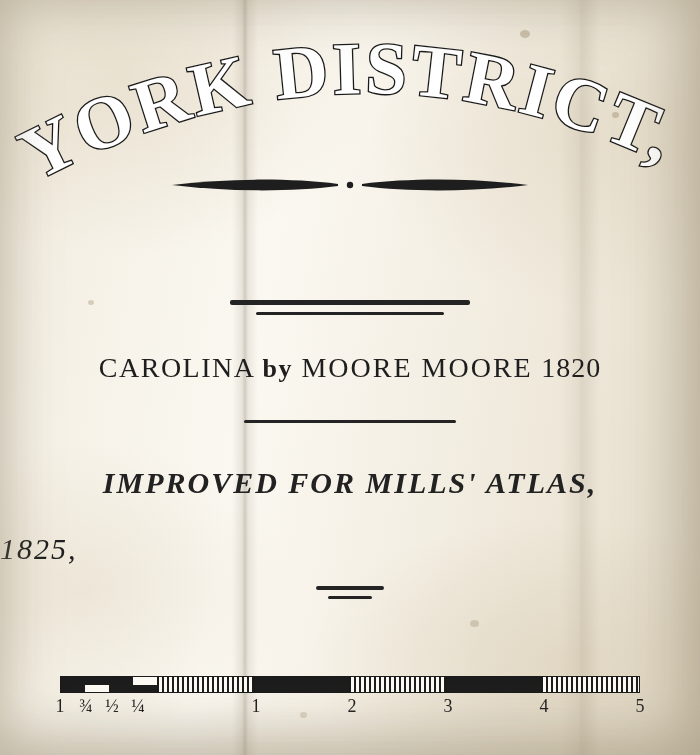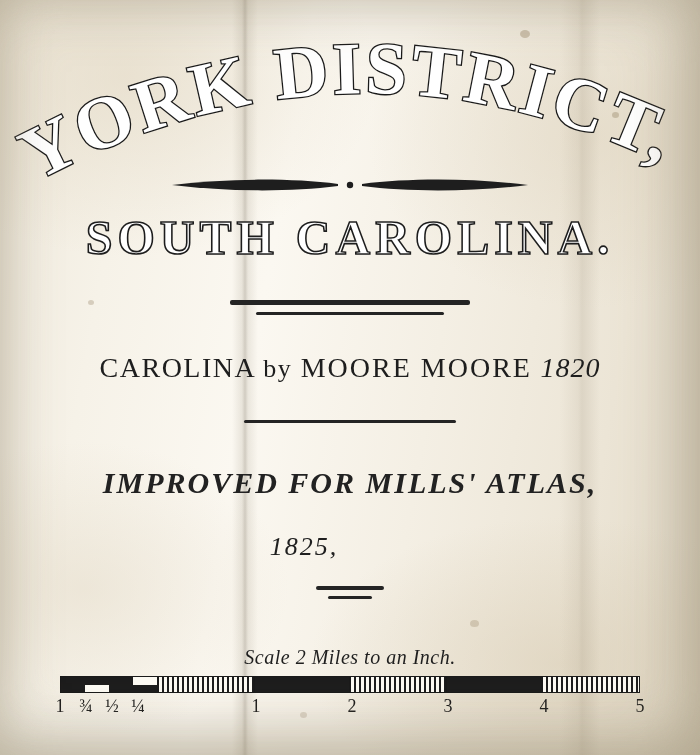--- a/index.html
+++ b/index.html
@@ -123,46 +123,46 @@
     width: 700px;
     text-align: center;
     font-size: 28px;
     letter-spacing: 1.5px;
     color: #1e1e1e;
     white-space: nowrap;
   }
   .surveyed .by {
     font-size: 26px;
     text-transform: none;
+    font-weight: bold;
   }
   .surveyed .nm { letter-spacing: 2px; }
-  .surveyed .yr { font-style: italic; letter-spacing: 1px; margin-top: 39px; }
+  .surveyed .yr { letter-spacing: 1px; margin-top: 39px; }
 
   .improved {
     position: absolute;
     top: 466px;
     left: 0;
     width: 700px;
     text-align: center;
     font-style: italic;
     font-weight: bold;
     font-size: 30px;
     letter-spacing: 2px;
     color: #222;
     white-space: nowrap;
   }
 
   .year {
     position: absolute;
     top: 532px;
     left: 0;
     width: 608px;
-    text-align: center;
     font-style: italic;
-    font-size: 26px;
+    font-size: 30px;
     letter-spacing: 2px;
     color: #1f1f1f;
   }
 
   
   .scale-caption {
     position: absolute;
     top: 646px;
     left: 0;
     width: 700px;
@@ -254,42 +254,40 @@
   </div>
 
   <div class="rule-orn">
     <svg width="360" height="18" viewBox="0 0 360 18" xmlns="http://www.w3.org/2000/svg">
       <path d="M2,9 C60,2 120,2 168,8 L168,10 C120,16 60,16 2,9 Z" fill="#1e1e1e"></path>
       <path d="M358,9 C300,2 240,2 192,8 L192,10 C240,16 300,16 358,9 Z" fill="#1e1e1e"></path>
       <circle cx="180" cy="9" r="3.2" fill="#1e1e1e"></circle>
     </svg>
   </div>
 
-  <div class="subtitle">SOUTH CAROLINA.</div>
 
   <div class="divider d1"></div>
   <div class="divider d2"></div>
 
   <div class="surveyed">
     <span>CAROLINA</span>
     <span class="by">by</span>
     <span class="nm">MOORE MOORE</span>
     <span class="yr">1820</span>
   </div>
 
   <div class="divider d3"></div>
 
   <div class="improved">IMPROVED FOR MILLS' ATLAS,</div>
 
   <div class="year">1825,</div>
 
   <div class="divider d4"></div>
   <div class="divider d5"></div>
 
-  <div class="scale-caption">Scale 2 Miles to an Inch.</div>
 
   <div class="scalebar-wrap">
     <div class="scalebar">
       <div class="seg filled" style="left:0px;width:24px;"></div>
       <div class="seg half-top" style="left:24px;width:24px;"></div>
       <div class="seg filled" style="left:48px;width:24px;"></div>
       <div class="seg half-bot" style="left:72px;width:24px;"></div>
       <div class="seg hatch" style="left:96px;width:96px;"></div>
       <div class="seg filled" style="left:192px;width:96px;"></div>
       <div class="seg hatch" style="left:288px;width:96px;"></div>

